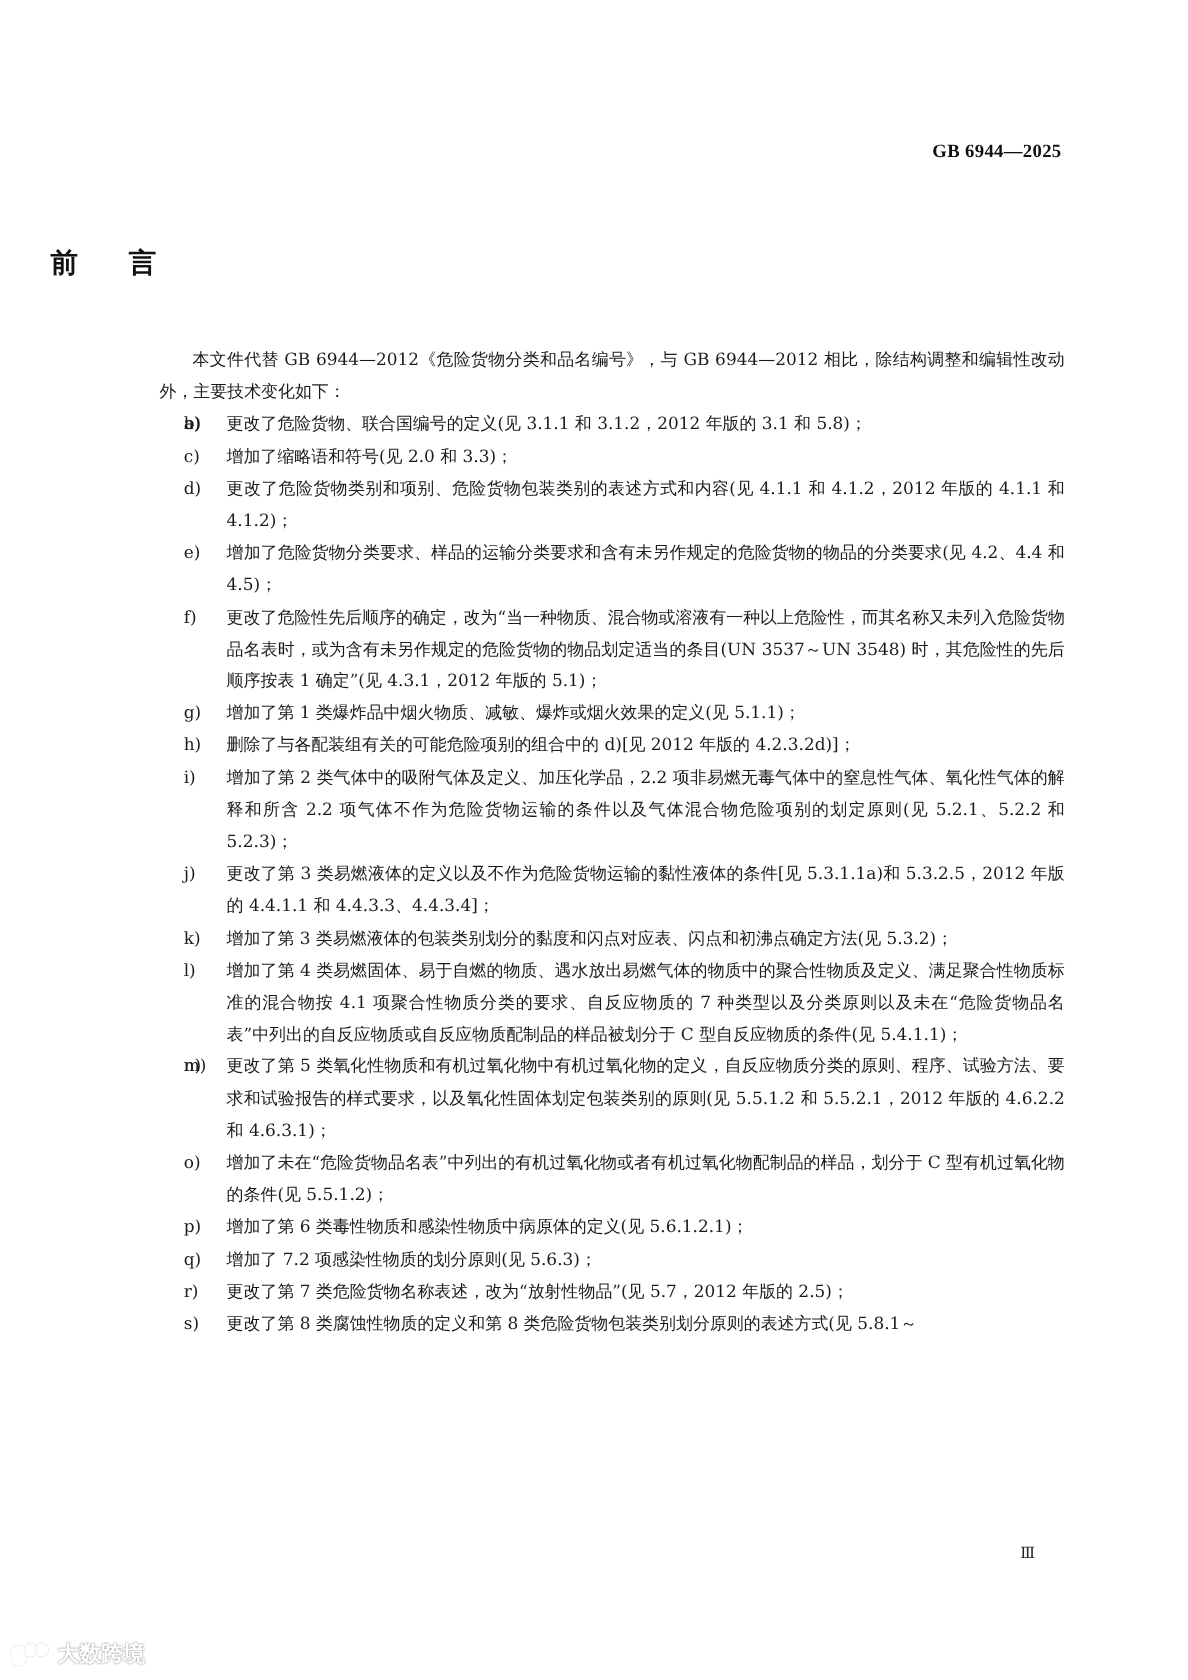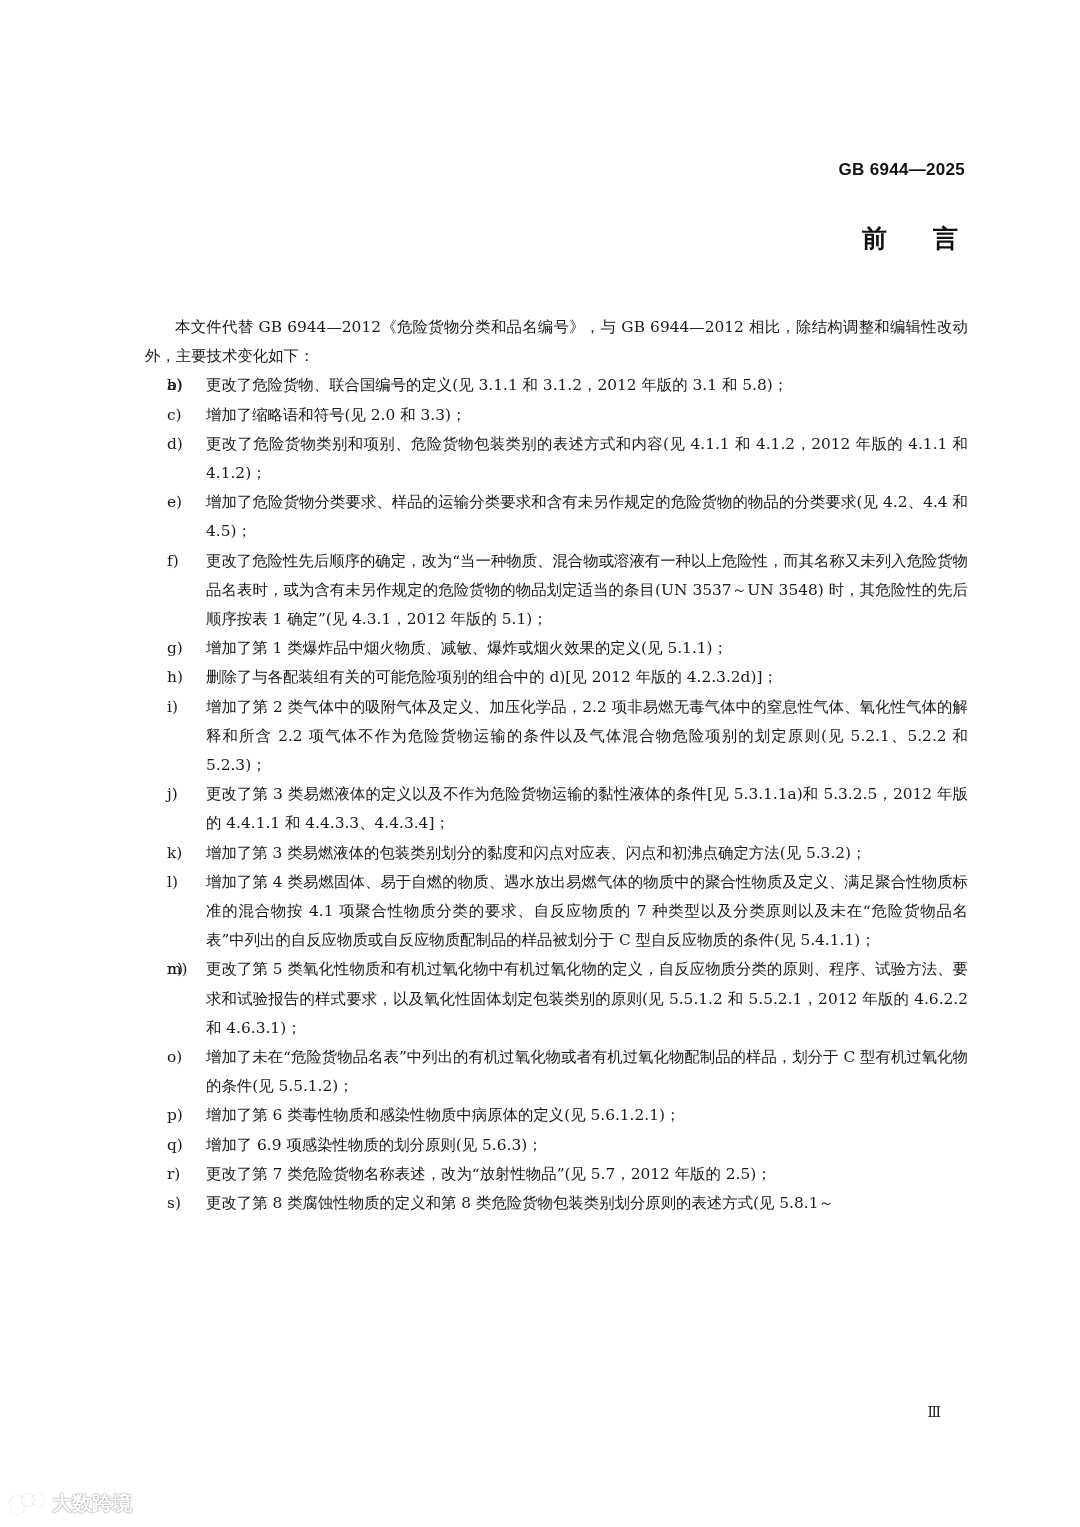--- a/index.html
+++ b/index.html
@@ -3,25 +3,25 @@
 <meta charset="utf-8">
 <style>
   html, body { margin: 0; padding: 0; background: #ffffff; }
   body {
     width: 1080px; height: 1527px; position: relative; overflow: hidden;
     font-family: "DejaVu Serif", "Liberation Serif", serif;
     color: #1a1a1a;
   }
   .doc-code {
     position: absolute; top: 128px; right: 115px;
-    font-family: Liberation Sans, sans-serif;
-    font-weight: bold; font-size: 17px; letter-spacing: 0.3px; color: #111; margin-top: 32px;
+    font-family: Liberation Serif, serif;
+    font-weight: bold; font-size: 17px; letter-spacing: 0.3px; color: #111;
   }
   .title {
-    position: absolute; top: 222px; left: 0; width: 1004px; text-align: right;
+    position: absolute; top: 222px; left: 0; width: 1004px; text-align: left;
     font-family: "DejaVu Sans", sans-serif; font-weight: bold; font-size: 25px;
     letter-spacing: 46px; text-indent: 46px; color: #111;
   }
   .body {
     position: absolute; top: 313px; left: 145px; width: 823px;
     font-size: 15.4px; line-height: 29.2px;
   }
   .para { text-indent: 30px; margin: 0; text-align: justify; text-align-last: left; }
   .list { margin: 0; padding: 0; list-style: none; }
   .item { position: relative; padding-left: 61px; margin-left: 0; text-align: justify; }
@@ -58,21 +58,21 @@
     <li class="item"><span class="mark">g)</span><span>增加了第 1 类爆炸品中烟火物质、减敏、爆炸或烟火效果的定义(见 5.1.1)；</span></li>
     <li class="item"><span class="mark">h)</span><span>删除了与各配装组有关的可能危险项别的组合中的 d)[见 2012 年版的 4.2.3.2d)]；</span></li>
     <li class="item"><span class="mark">i)</span><span>增加了第 2 类气体中的吸附气体及定义、加压化学品，2.2 项非易燃无毒气体中的窒息性气体、氧化性气体的解释和所含 2.2 项气体不作为危险货物运输的条件以及气体混合物危险项别的划定原则(见 5.2.1、5.2.2 和 5.2.3)；</span></li>
     <li class="item"><span class="mark">j)</span><span>更改了第 3 类易燃液体的定义以及不作为危险货物运输的黏性液体的条件[见 5.3.1.1a)和 5.3.2.5，2012 年版的 4.4.1.1 和 4.4.3.3、4.4.3.4]；</span></li>
     <li class="item"><span class="mark">k)</span><span>增加了第 3 类易燃液体的包装类别划分的黏度和闪点对应表、闪点和初沸点确定方法(见 5.3.2)；</span></li>
     <li class="item"><span class="mark">l)</span><span>增加了第 4 类易燃固体、易于自燃的物质、遇水放出易燃气体的物质中的聚合性物质及定义、满足聚合性物质标准的混合物按 4.1 项聚合性物质分类的要求、自反应物质的 7 种类型以及分类原则以及未在“危险货物品名表”中列出的自反应物质或自反应物质配制品的样品被划分于 C 型自反应物质的条件(见 5.4.1.1)；</span></li>
     <li class="item"><span class="mark">m)</span></li>
     <li class="item"><span class="mark">n)</span><span>更改了第 5 类氧化性物质和有机过氧化物中有机过氧化物的定义，自反应物质分类的原则、程序、试验方法、要求和试验报告的样式要求，以及氧化性固体划定包装类别的原则(见 5.5.1.2 和 5.5.2.1，2012 年版的 4.6.2.2 和 4.6.3.1)；</span></li>
     <li class="item"><span class="mark">o)</span><span>增加了未在“危险货物品名表”中列出的有机过氧化物或者有机过氧化物配制品的样品，划分于 C 型有机过氧化物的条件(见 5.5.1.2)；</span></li>
     <li class="item"><span class="mark">p)</span><span>增加了第 6 类毒性物质和感染性物质中病原体的定义(见 5.6.1.2.1)；</span></li>
-    <li class="item"><span class="mark">q)</span><span>增加了 6.9 项感染性物质的划分原则(见 5.6.3)；</span></li>
+    <li class="item"><span class="mark">q)</span><span>增加了 7.2 项感染性物质的划分原则(见 5.6.3)；</span></li>
     <li class="item"><span class="mark">r)</span><span>更改了第 7 类危险货物名称表述，改为“放射性物品”(见 5.7，2012 年版的 2.5)；</span></li>
     <li class="item"><span class="mark">s)</span><span>更改了第 8 类腐蚀性物质的定义和第 8 类危险货物包装类别划分原则的表述方式(见 5.8.1～</span></li>
   </ul>
 </div>
 
 <div class="page-no">Ⅲ</div>
 
 <div class="watermark">
   <div class="wm-logo">
     <span style="left:0;top:2px;width:10px;height:14px;border-radius:40%;"></span>

